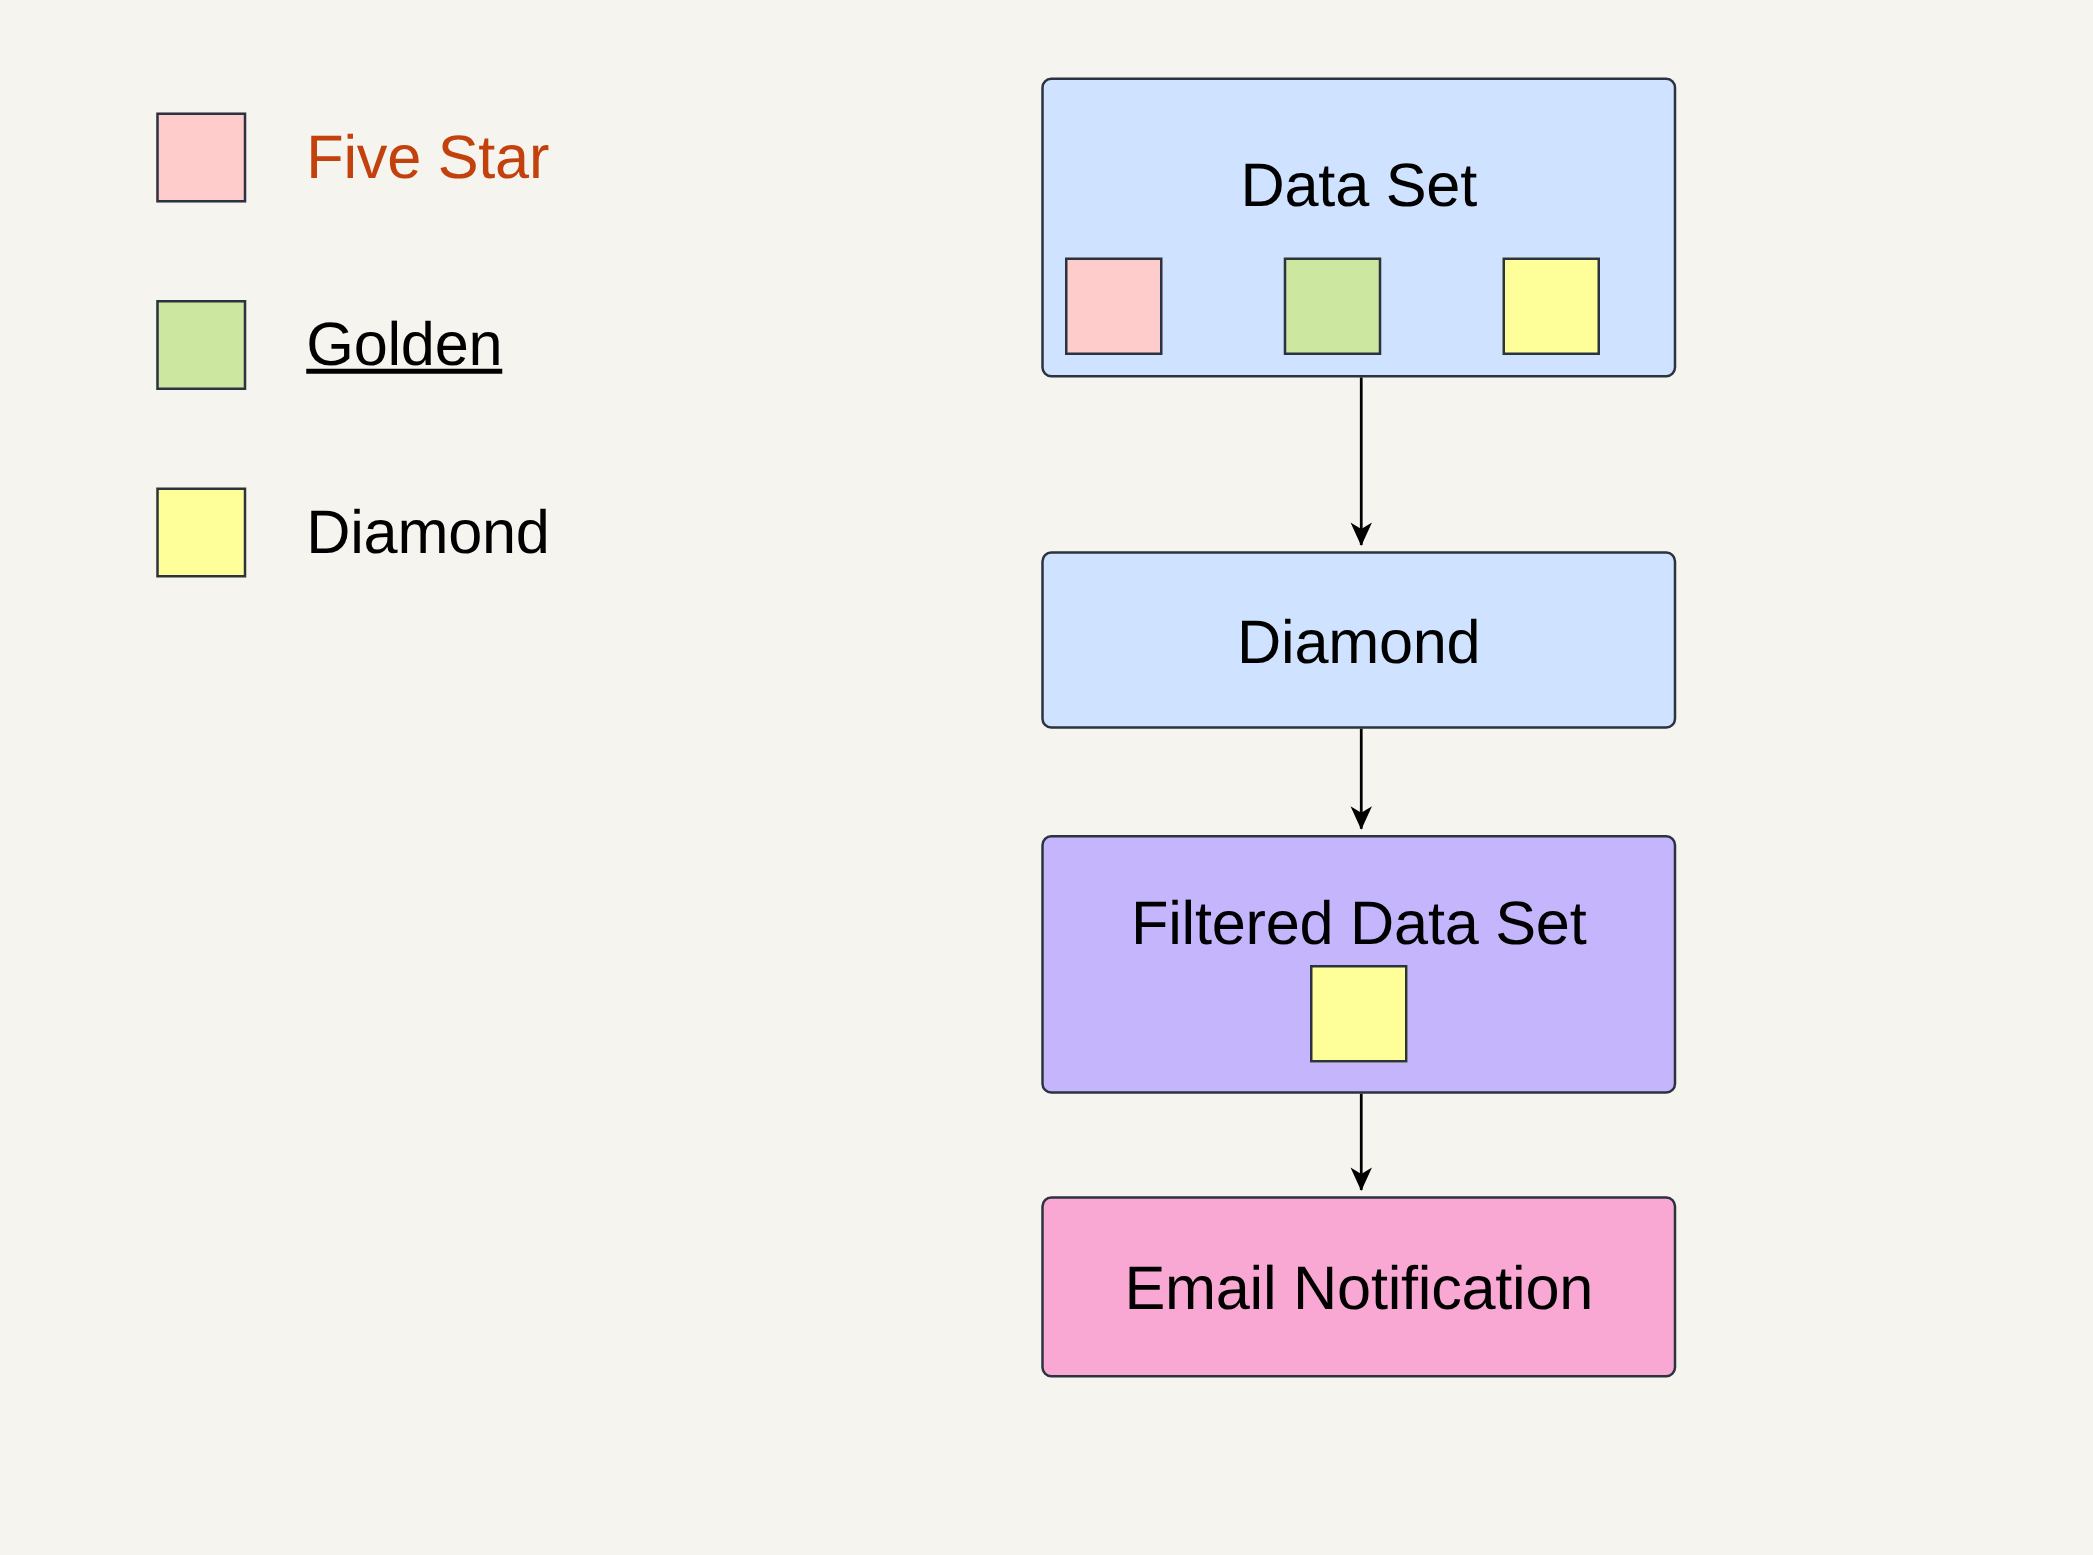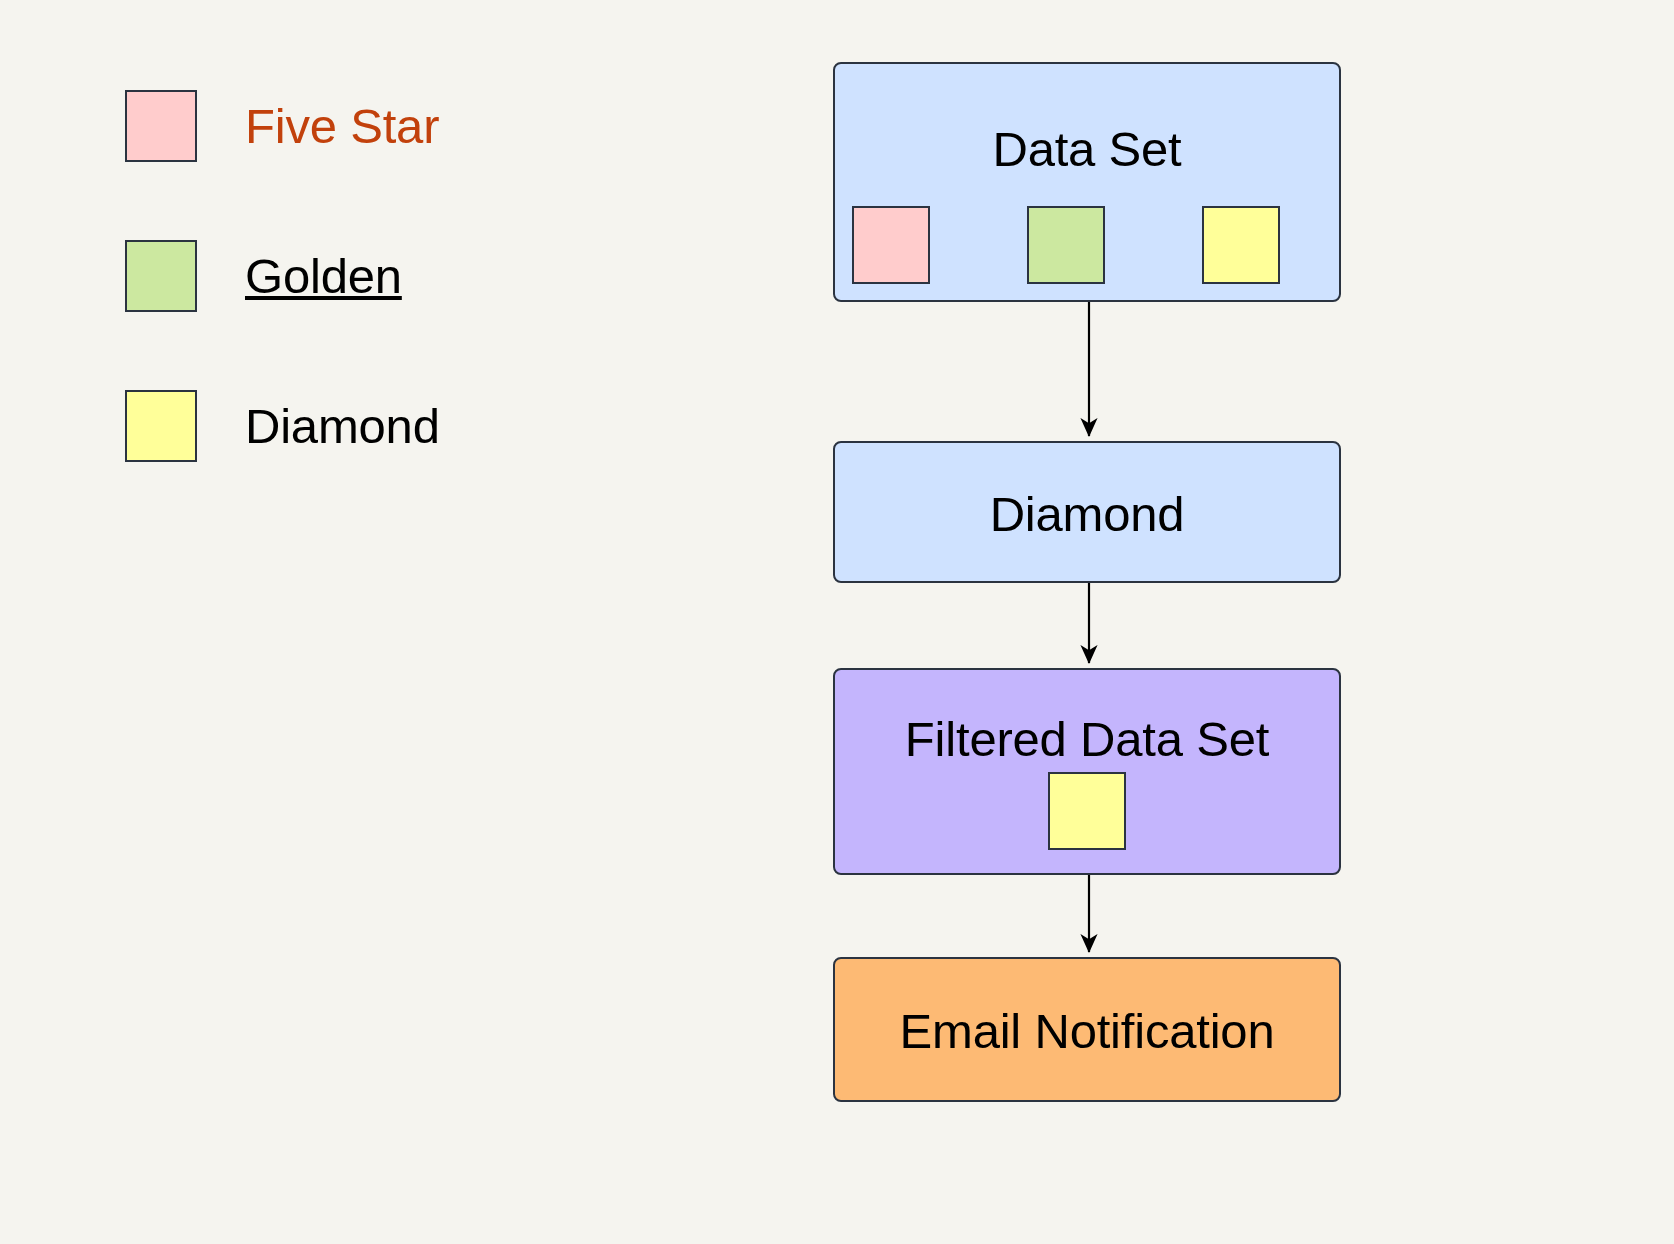--- a/index.html
+++ b/index.html
@@ -170,21 +170,21 @@
 
   <div class="node" id="node-filter" style="background: rgb(207, 226, 255); border-color: rgb(43, 51, 64);">
     <div class="node-title" style="color: rgb(0, 0, 0);">Diamond</div>
   </div>
 
   <div class="node" id="node-filtered" style="background: #c4b5fd; border-color: rgb(43, 51, 64);">
     <div class="node-title" style="color: rgb(0, 0, 0);">Filtered Data Set</div>
     <div class="chip-single" id="chip-fds-0" style="background: rgb(255, 255, 153);"></div>
   </div>
 
-  <div class="node" id="node-email" style="background: #fdba74; border-color: rgb(43, 51, 64);">
+  <div class="node" id="node-email" style="background: #f9a8d4; border-color: rgb(43, 51, 64);">
     <div class="node-title" style="color: rgb(0, 0, 0);">Email Notification</div>
   </div>
 
   <svg id="edges" viewBox="0 0 1674 1244" xmlns="http://www.w3.org/2000/svg">
     <defs>
       <marker id="arrowhead" markerWidth="9" markerHeight="9" refX="8.2" refY="4.5" orient="auto" markerUnits="strokeWidth">
         <path d="M 0 0.6 L 8.6 4.5 L 0 8.4 L 2.4 4.5 Z" fill="#000000"></path>
       </marker>
     </defs>
 

